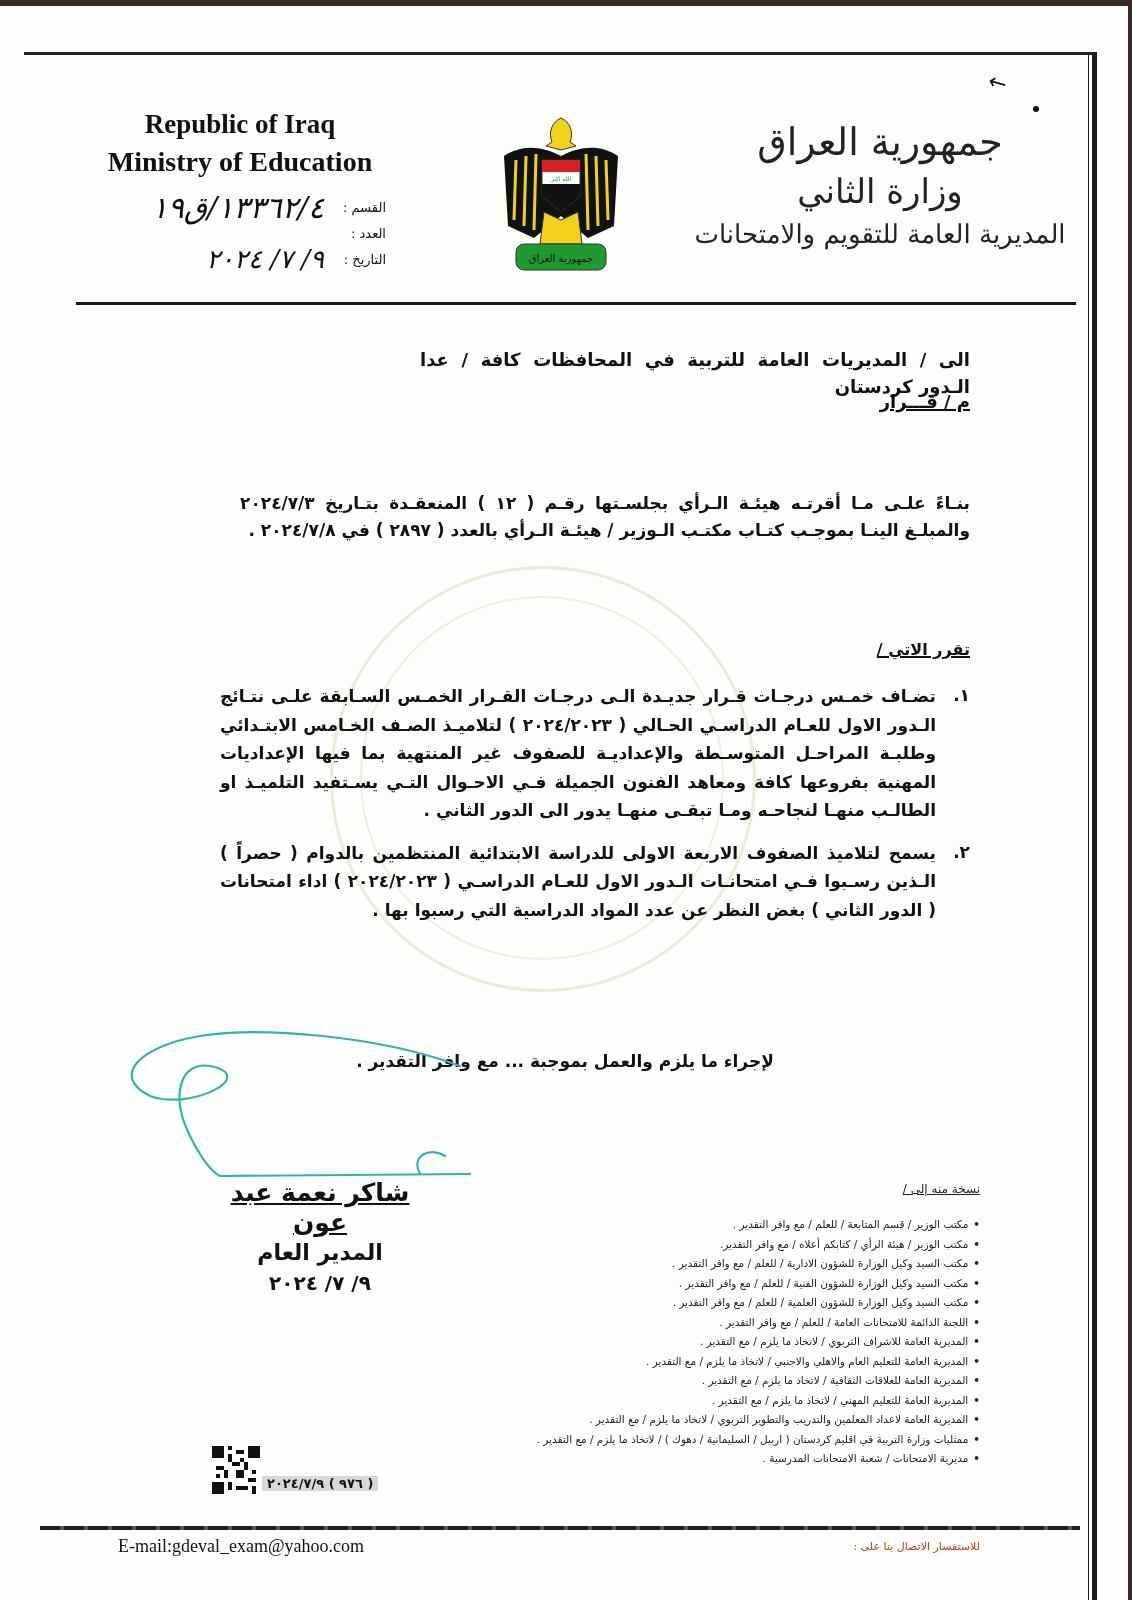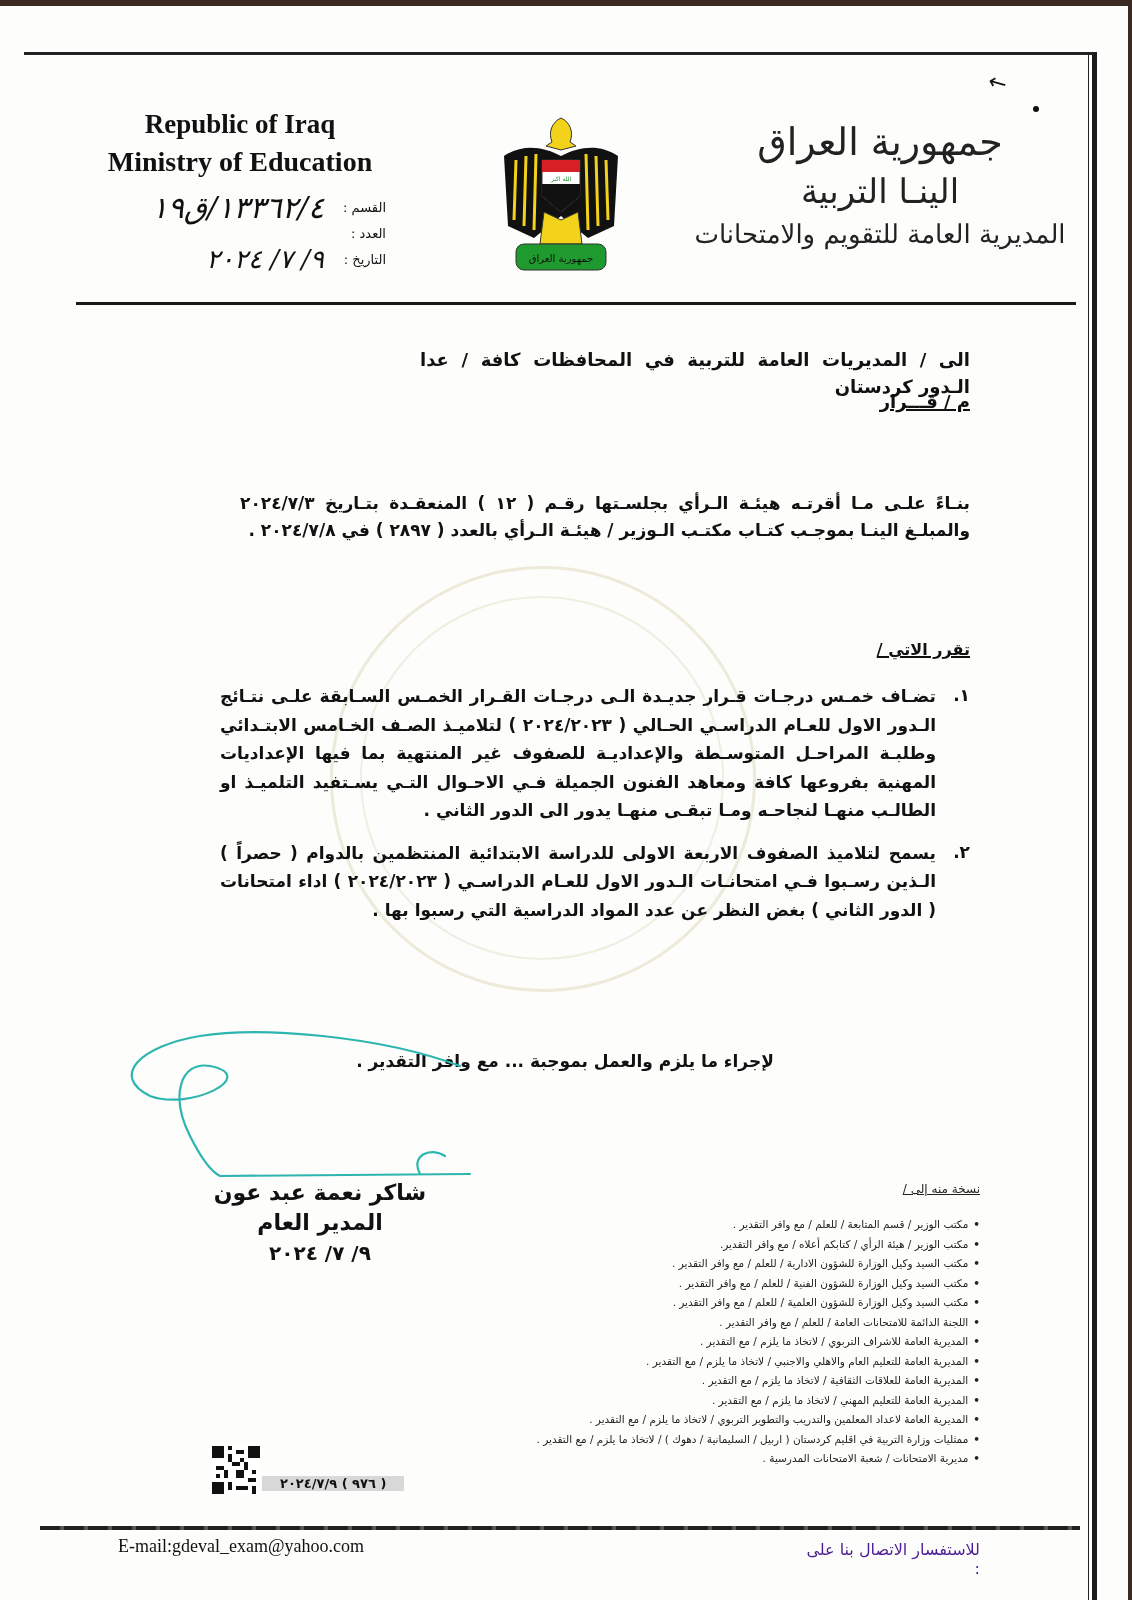--- a/index.html
+++ b/index.html
@@ -58,38 +58,38 @@
 
   .watermark { position:absolute; left:330px; top:560px; width:420px; height:420px; border-radius:50%;
     border:3px solid rgba(190,180,120,0.25); }
   .watermark2 { position:absolute; left:360px; top:590px; width:360px; height:360px; border-radius:50%;
     border:2px solid rgba(190,180,120,0.2); }
 
   .signature { position:absolute; left:80px; top:1000px; width:400px; height:190px; }
 
   .signer { position:absolute; left:200px; top:1172px; width:240px; text-align:center; direction:rtl;
     font-family:"DejaVu Sans", sans-serif; font-weight:bold; color:#111; }
-  .signer .name { font-size:22px; line-height:30px; }
+  .signer .name { font-size:25px; line-height:30px;text-decoration:underline; }
   .signer .title { font-size:22px; line-height:30px; }
   .signer .sdate { font-size:20px; line-height:30px; }
 
   .copies { position:absolute; left:470px; top:1176px; width:510px; direction:rtl;
     font-family:"DejaVu Sans", sans-serif; font-size:10.5px; color:#222; }
   .copies-title { font-size:12px; text-decoration:underline; margin-bottom:19px; }
   .copy-item { line-height:19.5px; white-space:nowrap; }
   .copy-item::before { content:"\2022"; margin-left:5px; font-weight:bold; }
 
   .qr { position:absolute; left:212px; top:1440px; width:48px; height:48px; }
   .qr-ref { position:absolute; left:262px; top:1470px; background:#d8d8d8; font-size:13px; font-weight:bold; color:#111;
-    padding:0 18px; direction:rtl; font-family:"DejaVu Sans", sans-serif; }
+    padding:0 5px; direction:rtl; font-family:"DejaVu Sans", sans-serif; }
 
   .hr-foot { position:absolute; left:40px; top:1520px; width:1040px; height:4px;
     background:repeating-linear-gradient(90deg,#222 0 20px,#555 20px 24px); }
   .email { position:absolute; left:118px; top:1530px; font-family:"Liberation Serif", serif; font-size:18px; color:#111; }
-  .inquiry { position:absolute; left:800px; top:1534px; width:180px; direction:rtl; text-align:right; font-size:16px; color:#4c1d95; }
+  .inquiry { position:absolute; left:800px; top:1534px; width:180px; direction:rtl; text-align:right; font-size:11px; color:#c2410c; }
 </style>
 </head>
 <body>
 
 <div class="paper">
   <div class="frame"></div>
   <div class="mark-top">↖</div>
   <div class="dot-top"></div>
 
   <div class="en-head">
@@ -127,21 +127,21 @@
     <path d="M40 44 L78 44 L78 56 L40 56Z" fill="#d71f26"></path>
     <path d="M40 68 L78 68 L78 80 L59 96 L40 80Z" fill="#111"></path>
     <text x="59" y="65" font-size="6" fill="#1f9a2e" text-anchor="middle">الله اكبر</text>
     <path d="M42 96 L59 104 L76 96 L80 128 L38 128Z" fill="#f2d21b" stroke="#333" stroke-width="1"></path>
     <rect x="14" y="128" width="90" height="26" rx="8" fill="#1f9a2e" stroke="#333" stroke-width="1"></rect>
     <text x="59" y="146" font-size="10" fill="#111" text-anchor="middle">جمهورية العراق</text>
   </svg>
 
   <div class="ar-head">
     <div class="a1">جمهورية العراق</div>
-    <div class="a2">الينـا التربية</div>
+    <div class="a2">وزارة الثاني</div>
     <div class="a3">المديرية العامة للتقويم والامتحانات</div>
   </div>
 
   <div class="hr-head"></div>
 
   <div class="watermark"></div>
   <div class="watermark2"></div>
 
   <div class="body-ar to-line">الى / المديريات العامة للتربية في المحافظات كافة / عدا الـدور كردستان</div>
   <div class="body-ar subject">

